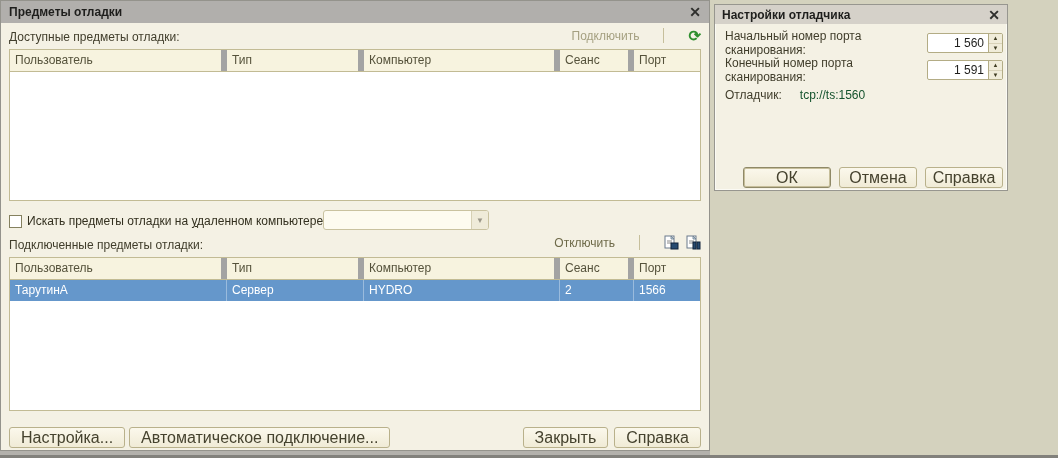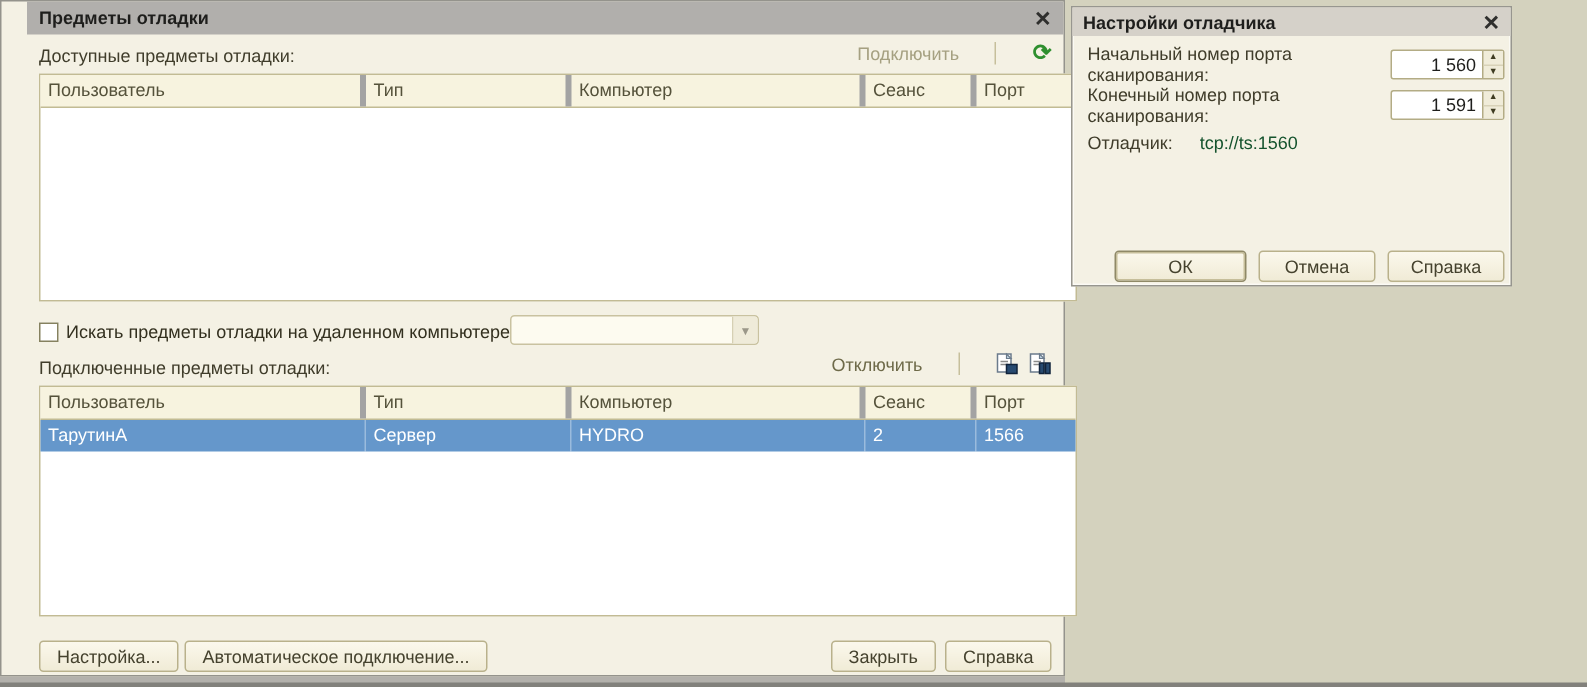--- a/index.html
+++ b/index.html
@@ -8,21 +8,21 @@
     position:relative;
     font-family:"Liberation Sans", sans-serif;
     font-size:12px;
     background:#D4D2BE;
     overflow:hidden;
     color:#33301F;
   }
   
   .win-left {
     position:absolute; left:0; top:0; width:710px; height:451px;
-    background:#F4F1E4; border:1px solid #94938C;padding-left:17px;
+    background:#F4F1E4; border:1px solid #94938C;
   }
   .titlebar {
     height:22px; background:#B1AFAC; display:flex; align-items:center;
     padding:0 8px; font-weight:bold; color:#1E1E1C; font-size:12px;
   }
   .titlebar .close {
     margin-left:auto; font-weight:bold; font-size:14px; color:#2F2F2D;
     cursor:default; line-height:1;
   }
   .client { position:relative; width:100%; height:427px; }
@@ -33,21 +33,21 @@
   .link-enabled { color:#6E6A49; }
   .refresh { color:#2E8F2E; font-size:15px; font-weight:bold; line-height:1; }
   
   .tbl {
     position:absolute; left:8px; width:692px;
     border:1px solid #C2BB94; background:#FFFFFF;
   }
   .tbl .hdr { display:flex; height:22px; background:#F7F3DF; border-bottom:1px solid #C2BB94; }
   .tbl .hdr .hc {
     padding:0 0 0 5px; line-height:21px; color:#55523B;
-    border-right:4px solid #a3a3a3; overflow:hidden; white-space:nowrap;
+    border-right:6px solid #a3a3a3; overflow:hidden; white-space:nowrap;
   }
   .tbl .hdr .hc:last-child { border-right:none; }
   .c0{width:217px;} .c1{width:137px;} .c2{width:196px;} .c3{width:74px;} .c4{flex:1;}
   .row-sel { display:flex; height:21px; background:#6597CB; color:#FFFFFF; }
   .row-sel .rc {
     padding:0 0 0 5px; line-height:20px; border-right:1px solid rgba(255,255,255,.35);
     overflow:hidden; white-space:nowrap;
   }
   .row-sel .rc:last-child { border-right:none; }
   
@@ -66,21 +66,21 @@
     width:17px; height:100%; background:#EFEBD9; border-left:1px solid #D6D0B4;
     border-radius:0 2px 2px 0; display:flex; align-items:center; justify-content:center;
     color:#9B9789; font-size:8px;
   }
   
   .docicons { display:flex; gap:7px; align-items:center; }
   .docicons svg { display:block; }
   
   .btnrow { position:absolute; left:8px; right:8px; top:404px; height:21px; display:flex; align-items:center; }
   .pushbtn {
-    height:21px; padding:0 11px; font-size:12px; color:#45422E;
+    height:21px; padding:0 11px; font-size:16px; color:#45422E;
     background:linear-gradient(180deg,#FBF8EC,#F0EBD6);
     border:1px solid #B9B18B; border-radius:3px;
     font-family:"Liberation Sans", sans-serif;
     display:inline-flex; align-items:center; justify-content:center; white-space:nowrap;
   }
   .pushbtn.default { border-color:#8F8967; box-shadow:inset 0 0 0 1px #C6BE9A; }
   .gap4{margin-left:4px;} .gap6{margin-left:6px;} .gap8{margin-left:8px;}
   .spacer{flex:1;}
   
   .strip-gray { position:absolute; left:0; top:451px; width:710px; height:5px; background:#B3B1AC; }

